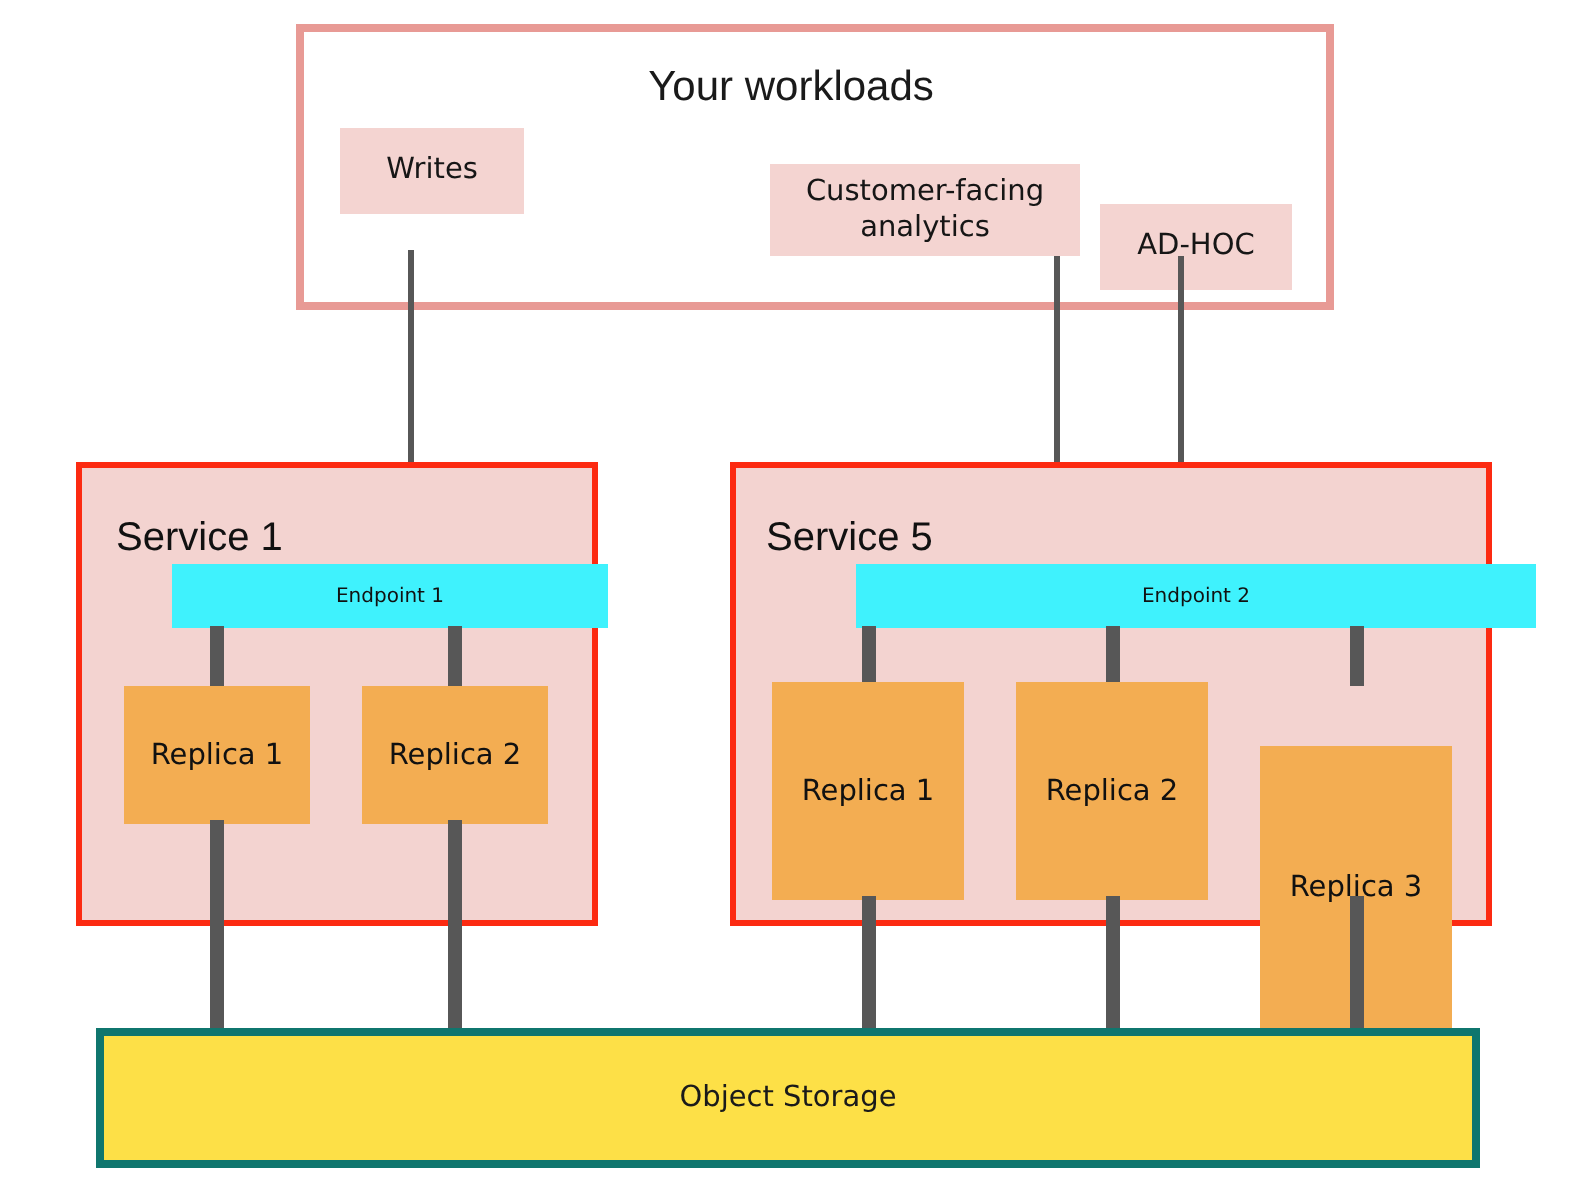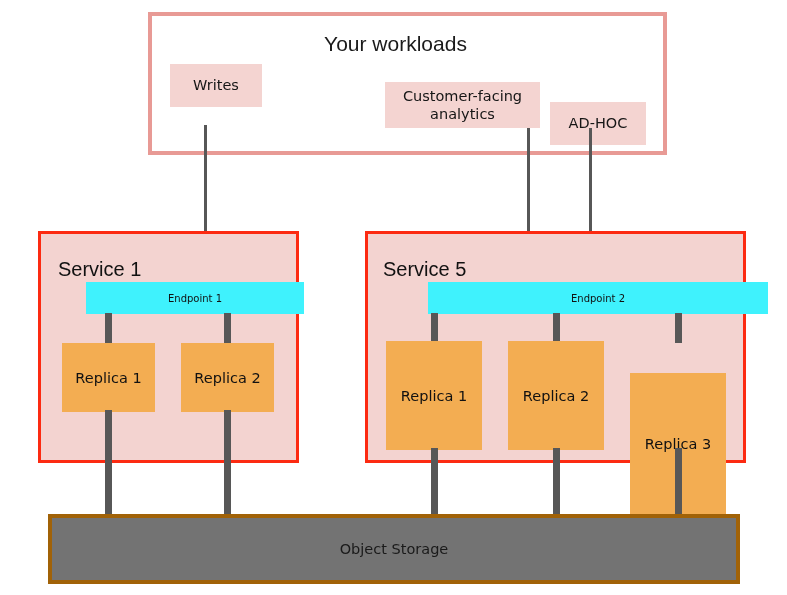--- a/index.html
+++ b/index.html
@@ -111,22 +111,22 @@
   #s2-replica-2 { left: 508px; top: 341px; width: 96px; height: 109px; }
   #s2-replica-3 { left: 630px; top: 341px; width: 96px; height: 141px; margin-top: 32px; }
 
   
   .storage-box {
     position: absolute;
     left: 48px;
     top: 514px;
     width: 692px;
     height: 70px;
-    border: 4px solid #a16207;
-    background: #737373;
+    border: 4px solid #0f766e;
+    background: #fde047;
     box-sizing: border-box;
     display: flex;
     align-items: center;
     justify-content: center;
     color: #1a1a1a;
     font-size: 14.5px;
     font-family: "DejaVu Sans", sans-serif;
   }
 
   

